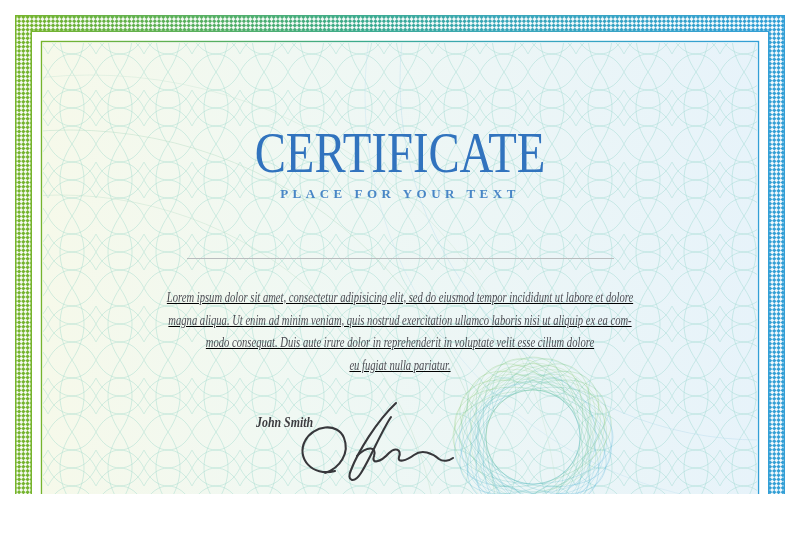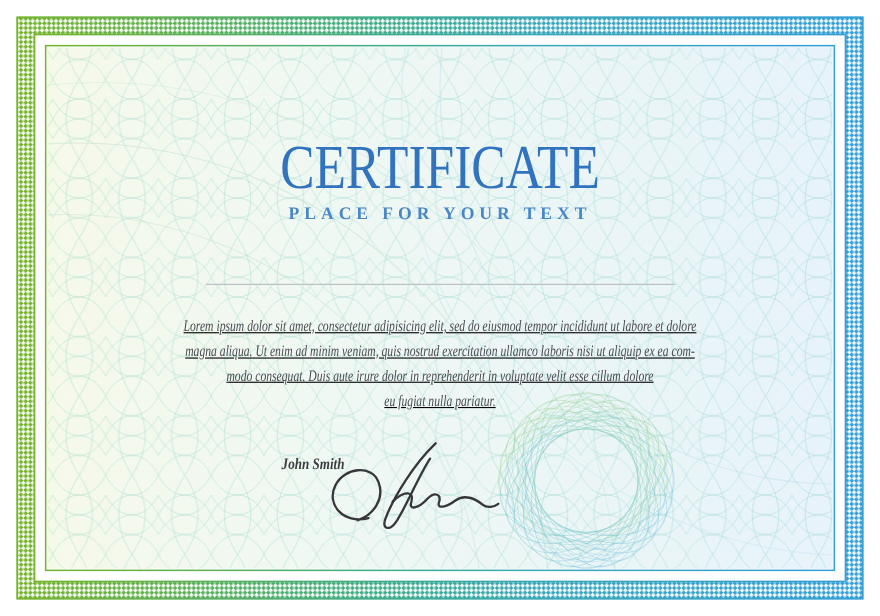--- a/index.html
+++ b/index.html
@@ -1,27 +1,27 @@
 <!DOCTYPE html>
 <html><head>
 <meta charset="utf-8">
 <style>
   html,body{margin:0;padding:0;}
   body{width:800px;height:560px;background:#ffffff;font-family:"Liberation Serif","DejaVu Serif",serif;}
-  .page{position:relative;width:800px;height:560px;background:#ffffff;overflow:hidden;}
+  .page{position:relative;width:800px;height:494px;background:#ffffff;overflow:hidden;}
   .art{position:absolute;left:0;top:0;width:800px;height:560px;display:block;}
   .title{
     position:absolute;left:0;right:0;top:124px;
     text-align:center;font-size:57px;line-height:58px;font-weight:400;
     color:#3173be;letter-spacing:0px;white-space:nowrap;
     transform:scaleX(0.82);transform-origin:50% 50%;
   }
   .subtitle{
     position:absolute;left:0;right:0;top:186px;
-    text-align:center;font-size:16px;font-weight:700;
+    text-align:center;font-size:13px;font-weight:700;
     color:#4886c6;letter-spacing:4.5px;white-space:nowrap;
   }
   .divider{
     position:absolute;left:187px;top:258px;width:427px;height:0;
     border-top:1px solid #b9bcbe;
   }
   .body-block{position:absolute;left:0;right:0;top:286px;text-decoration:underline;}
   .body-line{
     width:100%;text-align:center;white-space:nowrap;
     font-style:italic;font-size:14.5px;line-height:22.5px;color:#4b4b52;

